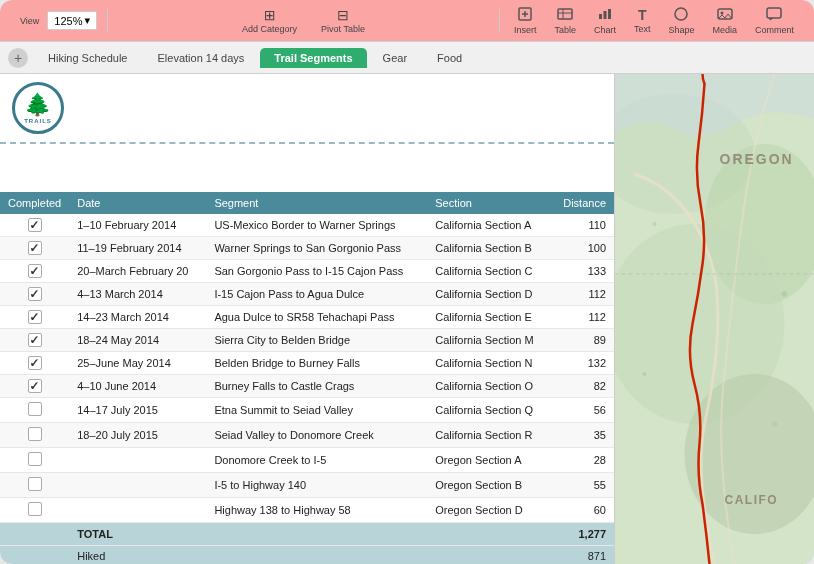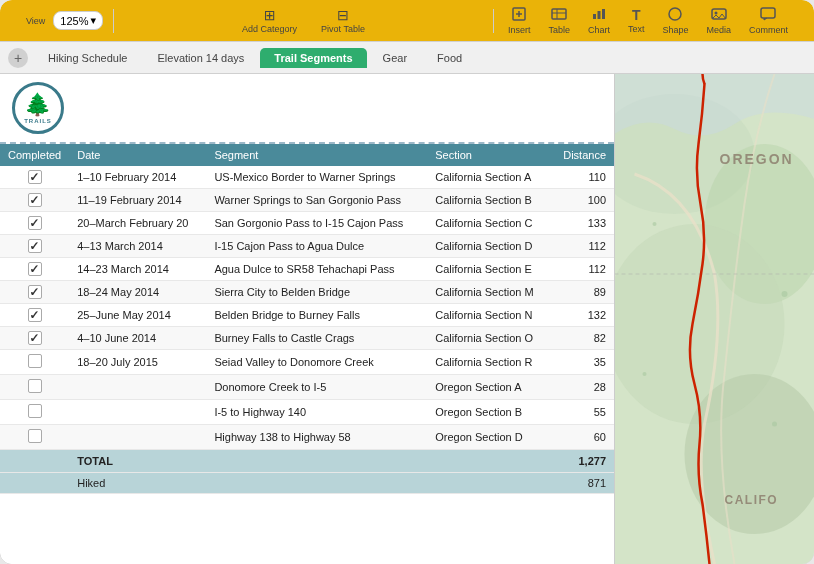--- a/index.html
+++ b/index.html
@@ -19,23 +19,23 @@
       background: #f5f5f5;
       display: flex;
       flex-direction: column;
       border-radius: 12px;
       overflow: hidden;
       box-shadow: 0 20px 60px rgba(0,0,0,0.4);
     }
 
     
     .toolbar {
-      background: #eab308;
+      background: #fca5a5;
       border-bottom: 1px solid #d0d0d0;
-      padding: 4px 22px;
+      padding: 4px 16px;
       display: flex;
       align-items: center;
       gap: 6px;
       min-height: 42px;
     }
 
     .toolbar-left {
       display: flex;
       align-items: center;
       gap: 4px;
@@ -67,21 +67,21 @@
       padding: 2px 4px;
       border-radius: 4px;
       gap: 1px;
     }
 
     .zoom-control {
       display: flex;
       align-items: center;
       background: #fff;
       border: 1px solid #ccc;
-      border-radius: 8px;
+      border-radius: 1px;
       padding: 2px 6px;
       font-size: 11px;
       gap: 2px;
     }
 
     
     .tab-bar {
       background: #f0f0f0;
       border-bottom: 1px solid #d0d0d0;
       display: flex;
@@ -168,20 +168,21 @@
       font-weight: bold;
       color: #3a7a8a;
       letter-spacing: 1px;
     }
 
     
     .data-table {
       flex: 1;
       overflow-y: auto;
       overflow-x: hidden;
+      margin-top: 48px;
     }
 
     table {
       width: 100%;
       border-collapse: collapse;
       font-size: 11px;
     }
 
     thead tr {
       background: #4a8a9a;
@@ -492,20 +493,27 @@
                 <td>132</td>
               </tr>
               <tr>
                 <td class="checkbox-cell"><div class="checkbox checked">
                     <span class="checkmark">✓</span>
                   </div></td>
                 <td>4–10 June 2014</td>
                 <td>Burney Falls to Castle Crags</td>
                 <td>California Section O</td>
                 <td>82</td>
+              </tr>
+              <tr>
+                <td class="checkbox-cell"><div class="checkbox"></div></td>
+                <td>14–17 July 2015</td>
+                <td>Etna Summit to Seiad Valley</td>
+                <td>California Section Q</td>
+                <td>56</td>
               </tr>
               <tr>
                 <td class="checkbox-cell"><div class="checkbox"></div></td>
                 <td>18–20 July 2015</td>
                 <td>Seiad Valley to Donomore Creek</td>
                 <td>California Section R</td>
                 <td>35</td>
               </tr>
               <tr>
                 <td class="checkbox-cell"><div class="checkbox"></div></td>

